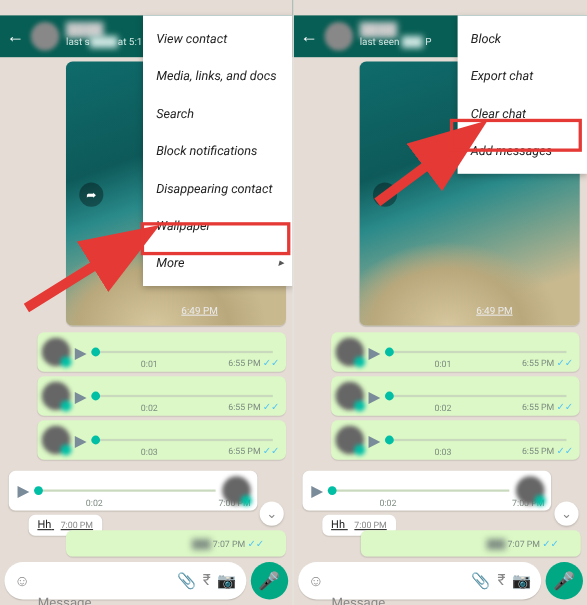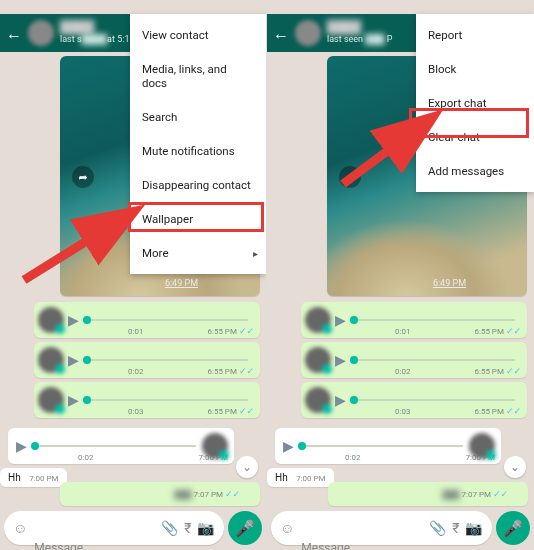--- a/index.html
+++ b/index.html
@@ -8,21 +8,21 @@
   .screen { width: 267px; height: 550px; background: #ece5dd; position: relative; overflow: hidden; border-right: 1px solid #ddd; }
   .screen:last-child { border-right: none; }
   .statusbar { height: 14px; background: #054d44; }
   .header { height: 38px; background: #075e54; display: flex; align-items: center; padding: 0 6px; color: #fff; position: relative; z-index: 5; }
   .avatar { width: 26px; height: 26px; border-radius: 50%; background: #888; margin: 0 6px; filter: blur(2px); }
   .hinfo { flex:1; display:flex; flex-direction:column; line-height:1.1; }
   .hname { font-size: 12px; font-weight: 500; filter: blur(3px); color:#ccc; }
   .hstatus { font-size: 9px; color: #d0e8e4; }
   .chatbg { position:absolute; inset:0; background: #e5ddd5; }
   .menu { position:absolute; top:14px; right:0; width:136px; background:#fff; box-shadow: 0 2px 6px rgba(0,0,0,0.25); z-index: 20; padding: 4px 0; }
-  .menu-item { font-size: 11.5px; color:#222; padding: 10px 12px; cursor:pointer; position:relative; }
+  .menu-item { font-size: 11.5px; color:#222; padding: 10px 12px; cursor:pointer; position:relative;font-style:italic; }
   .menu-item .chev { position:absolute; right:8px; top:50%; transform:translateY(-50%); font-size:10px; color:#555; }
   .highlight-box { position:absolute; border: 3px solid #e53935; z-index: 25; pointer-events:none; }
   .arrow-svg { position:absolute; z-index: 24; pointer-events:none; }
   .imgmsg { position:absolute; left:60px; top:56px; width:200px; height:240px; border-radius:6px; background: linear-gradient(160deg,#0f6b6b 0%, #0e5a5a 35%, #2a8a8a 50%, #c9b98f 85%); box-shadow: 0 1px 1px rgba(0,0,0,0.15); overflow:hidden; }
   .imgmsg::after{ content:""; position:absolute; bottom:0; left:0; right:0; height:90px; background: radial-gradient(ellipse at 40% 100%, #d7c79e 0%, #b9a87c 40%, transparent 60%); }
   .img-fwd { position:absolute; left:72px; top:166px; width:22px; height:22px; border-radius:50%; background:rgba(0,0,0,0.35); color:#fff; display:flex; align-items:center; justify-content:center; font-size:11px; z-index:10; }
   .img-time { position:absolute; right:68px; top:278px; font-size:9px; color:#eaeaea; z-index:10;text-decoration:underline; }
   .voice { position:absolute; left:34px; width:226px; height:36px; background:#dcf8c6; border-radius:6px; display:flex; align-items:center; padding:0 6px 0 4px; box-shadow:0 1px 1px rgba(0,0,0,0.1); }
   .vavatar { width:26px; height:26px; border-radius:50%; background:#666; filter:blur(2px); position:relative; }
   .vmic { position:absolute; bottom:-1px; right:-1px; width:10px; height:10px; border-radius:50%; background:#00bfa5; }
@@ -30,21 +30,21 @@
   .vtrack { flex:1; height:2px; background:#c9d9bd; position:relative; margin-right:6px; }
   .vdot { position:absolute; left:0; top:-3px; width:8px; height:8px; border-radius:50%; background:#00bfa5; }
   .vdur { position:absolute; bottom:2px; left:48px; font-size:8px; color:#7d8c82;margin-left:46px; }
   .vtime { position:absolute; bottom:2px; right:6px; font-size:8px; color:#7d8c82; display:flex; align-items:center; gap:2px; }
   .ticks { color:#4fc3f7; font-size:9px; }
   .voice.in { background:#fff; left:8px; width:226px; }
   .voice.in .vavatar { order:2; }
   .voice.in .vplay { order:0; }
   .voice.in .vtrack { order:1; }
   .voice.in .vdur { left:24px; }
-  .textmsg { position:absolute; left:0; background:#fff; border-radius:6px; padding:4px 8px; font-size:10px; color:#222; box-shadow:0 1px 1px rgba(0,0,0,0.1); }
+  .textmsg { position:absolute; left:26px; background:#fff; border-radius:6px; padding:4px 8px; font-size:10px; color:#222; box-shadow:0 1px 1px rgba(0,0,0,0.1);text-decoration:underline; }
   .textmsg .mt { font-size:8px; color:#888; margin-left:6px; }
   .inputbar { position:absolute; bottom:4px; left:4px; right:4px; height:36px; display:flex; align-items:center; gap:4px; }
   .inputpill { flex:1; height:34px; background:#fff; border-radius:18px; display:flex; align-items:center; padding:0 6px; box-shadow:0 1px 1px rgba(0,0,0,0.15); }
   .sendbtn { width:34px; height:34px; border-radius:50%; background:#00a884; color:#fff; display:flex; align-items:center; justify-content:center; }
   .ic { color:#888; font-size:14px; margin:0 3px; }
   .msgplace { flex:1; font-size:12px; color:#888; padding-left:4px;margin-top:40px; }
   .replybar { position:absolute; bottom:44px; right:6px; width:200px; height:24px; background:#dcf8c6; border-radius:6px; display:flex; align-items:center; justify-content:flex-end; padding:0 20px; font-size:8px; color:#7d8c82; box-shadow:0 1px 1px rgba(0,0,0,0.1); }
   .scrolldown { position:absolute; bottom:72px; right:8px; width:22px; height:22px; border-radius:50%; background:#fff; color:#888; display:flex; align-items:center; justify-content:center; box-shadow:0 1px 2px rgba(0,0,0,0.2); font-size:12px; }
   .blur { filter:blur(3px); }
 </style>
@@ -145,21 +145,21 @@
       </div>
       <div class="sendbtn">
         <span>🎤</span>
       </div>
     </div>
 
     <div class="menu">
       <div class="menu-item">View contact</div>
       <div class="menu-item">Media, links, and docs</div>
       <div class="menu-item">Search</div>
-      <div class="menu-item">Mute notifications</div>
+      <div class="menu-item">Block notifications</div>
       <div class="menu-item">Disappearing contact</div>
       <div class="menu-item">Wallpaper</div>
       <div class="menu-item">
         <span>More</span>
         <span class="chev">▸</span>
       </div>
     </div>
 
     <div class="highlight-box" style="top:202px; left:128px; width:136px; height:30px;"></div>
 
@@ -262,21 +262,20 @@
         <span class="ic">📎</span>
         <span class="ic">₹</span>
         <span class="ic">📷</span>
       </div>
       <div class="sendbtn">
         <span>🎤</span>
       </div>
     </div>
 
     <div class="menu" style="width:118px;">
-      <div class="menu-item">Report</div>
       <div class="menu-item">Block</div>
       <div class="menu-item">Export chat</div>
       <div class="menu-item">Clear chat</div>
       <div class="menu-item">Add messages</div>
     </div>
 
     <div class="highlight-box" style="top:108px; left:142px; width:120px; height:30px;"></div>
 
     <svg class="arrow-svg" style="top:104px; left:70px;" width="110" height="90">
       <defs>

